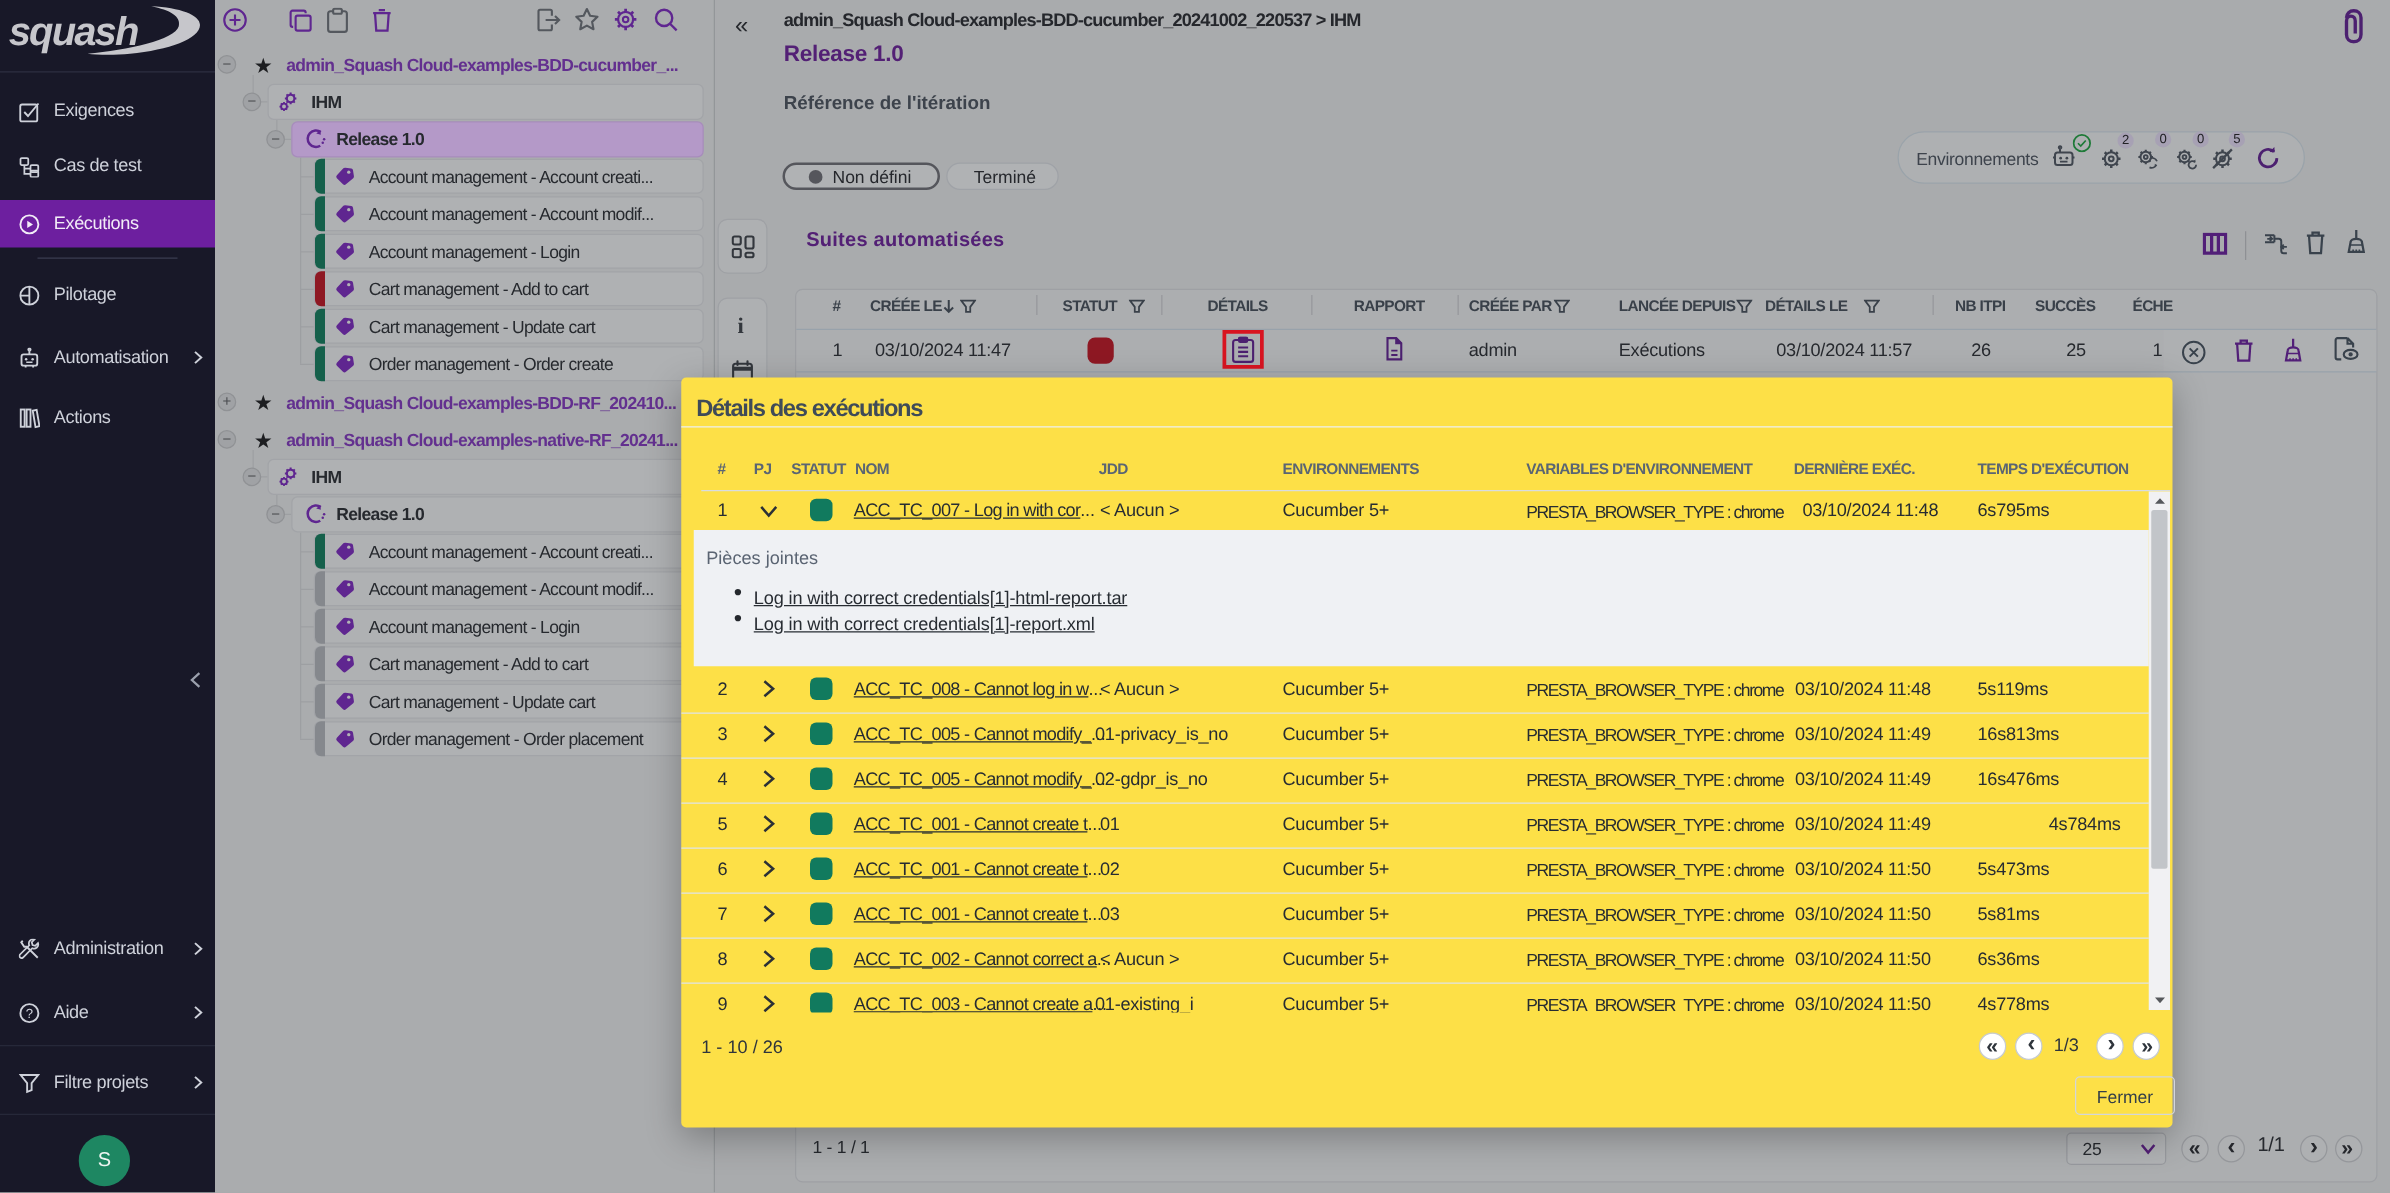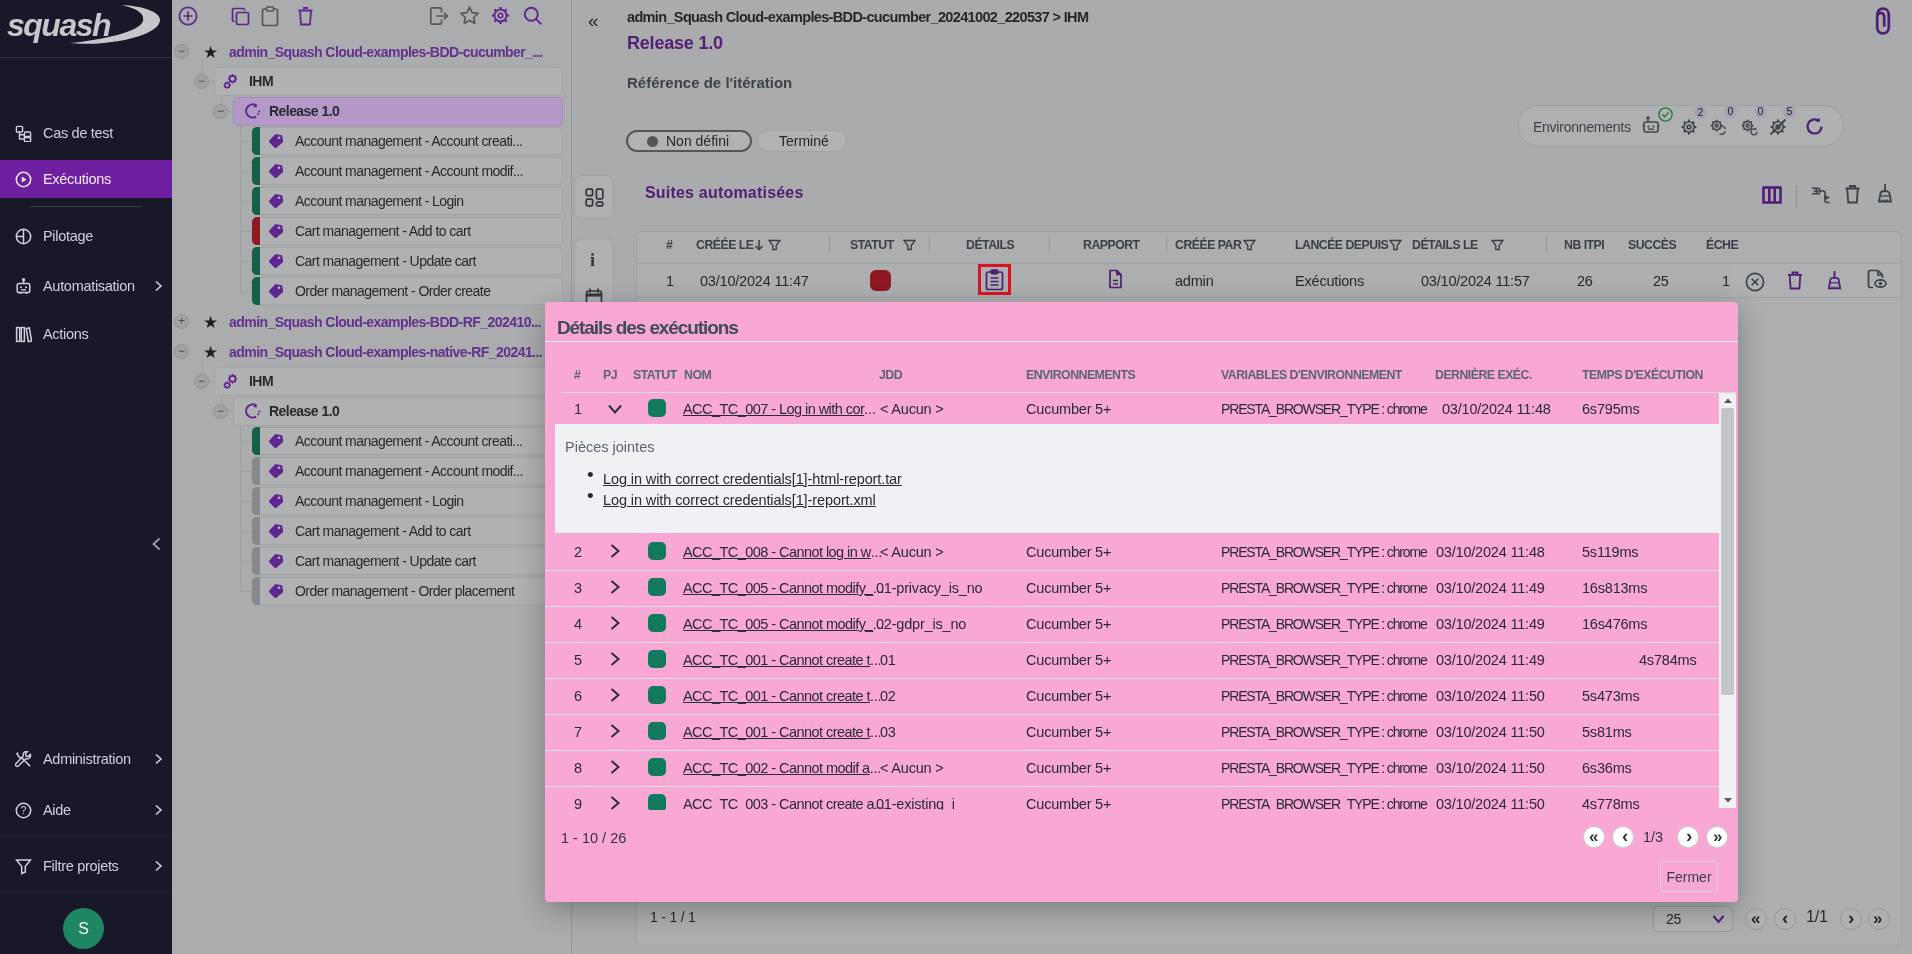--- a/index.html
+++ b/index.html
@@ -30,21 +30,21 @@
 .slate{color:#3d434c}
 .pur{color:#532075}
 
 #cont{position:absolute;left:636px;top:231px;width:1266px;height:715px;border:1px solid #9ea0a4;border-radius:6px;background:#acaeb0}
 .hdrtxt{position:absolute;font-size:12.3px;font-weight:bold;color:#394049;letter-spacing:-0.5px;white-space:nowrap}
 .coldiv{position:absolute;width:1px;height:16px;background:#95979b;top:236px}
 .rowtxt{position:absolute;font-size:14.5px;color:#26292e;white-space:nowrap;letter-spacing:-0.2px}
 
 .mbox{position:absolute;left:574px;width:40px;background:#aeb0b2;border:1px solid #9fa1a5;border-radius:8px}
 
-#modal{position:absolute;left:545px;top:302px;width:1193px;height:600px;background:#f9a8d4;border-radius:4px;box-shadow:0 8px 28px rgba(0,0,0,.28);z-index:10}
+#modal{position:absolute;left:545px;top:302px;width:1193px;height:600px;background:#fde047;border-radius:4px;box-shadow:0 8px 28px rgba(0,0,0,.28);z-index:10}
 .mhdr{position:absolute;font-size:12.3px;font-weight:bold;color:#5a6573;letter-spacing:-0.5px;white-space:nowrap}
 .mtxt{position:absolute;font-size:14.5px;color:#272c32;white-space:nowrap;letter-spacing:-0.2px}
 .mvar{letter-spacing:-1.15px!important;font-size:14px!important}
 .mlink{text-decoration:underline;letter-spacing:-0.55px}
 .malink{letter-spacing:-0.1px!important}
 .msq{position:absolute;width:18px;height:18px;border-radius:5px;background:#117a5e}
 .pgc{position:absolute;width:22px;height:22px;border-radius:50%;border:1px solid #c6cbd0;color:#30363d;text-align:center;background:#fff}
 
 #redbox{position:absolute;left:978px;top:264px;width:33px;height:31px;border:3px solid #d81420;z-index:6}
 svg{display:block}
@@ -517,20 +517,29 @@
 <div class="ttext" style="left:295px;top:583px">Order management - Order placement</div>
 </div>
 
 <div id="sidebar">
 <svg style="position:absolute;left:0px;top:0px" width="172" height="52" viewBox="0 0 172 52">
 <text x="7" y="36" font-family="Liberation Sans" font-style="italic" font-weight="bold" font-size="32" fill="#c6c6cb" letter-spacing="-1.5">squash</text>
 <path d="M121 5 C144 6 160 12 160 20 C160 31 135 40 104 43 C92 44.2 78 44 70 43 C102 40 140 32 143 21 C145 13 136 8 121 5 Z" fill="#c6c6cb"></path>
 </svg>
 <div class="sbdiv" style="top:57px"></div>
 
+<div class="sbitem" style="top:67px">
+<svg class="ic" viewBox="0 0 17 17">
+          <g fill="none" stroke="#ced1da" stroke-width="1.5">
+            <rect x="1.2" y="2.6" width="13.6" height="13.6" rx="1.5"></rect>
+            <path d="M4.4 8.6 L7.4 11.8 L15.8 1.8"></path>
+          </g>
+        </svg>
+<span class="tx">Exigences</span>
+      </div>
 
 <div class="sbitem" style="top:111px">
 <svg class="ic" viewBox="0 0 17 17">
           <g fill="none" stroke="#ced1da" stroke-width="1.4">
             <rect x="1.4" y="1.4" width="6.2" height="5.6" rx="1"></rect>
             <path d="M4.5 7 V14 H9.4 M4.5 9.8 H9.4"></path>
             <rect x="9.4" y="7" width="6.2" height="5.6" rx="1"></rect>
             <rect x="9.4" y="11.4" width="6.2" height="5.3" rx="1"></rect>
           </g>
         </svg>
@@ -736,21 +745,21 @@
   <div class="mtxt mvar" style="left:676px;top:331px">PRESTA_BROWSER_TYPE : chrome</div>
   <div class="mtxt" style="left:891px;top:331px">03/10/2024 11:50</div>
   <div class="mtxt" style="left:1037px;top:331px">5s81ms</div>
   <div class="abs" style="left:0;top:357px;width:1174px;height:1px;background:#dfe3e7"></div>
 
   <div class="mtxt" style="left:29px;top:367px">8</div>
   <svg class="abs" style="left:63px;top:366px" width="14" height="16" viewBox="0 0 14 16">
           <path d="M3.5 2 L10.5 8 L3.5 14" fill="none" stroke="#2b3036" stroke-width="2"></path>
         </svg>
   <div class="msq" style="left:103px;top:365px"></div>
-  <div class="mtxt" style="left:138px;top:367px"><span class="mlink">ACC_TC_002 - Cannot modif a</span>​...</div>
+  <div class="mtxt" style="left:138px;top:367px"><span class="mlink">ACC_TC_002 - Cannot correct a</span>​...</div>
   <div class="mtxt" style="left:335px;top:367px">&lt; Aucun &gt;</div>
   <div class="mtxt" style="left:481px;top:367px">Cucumber 5+</div>
   <div class="mtxt mvar" style="left:676px;top:367px">PRESTA_BROWSER_TYPE : chrome</div>
   <div class="mtxt" style="left:891px;top:367px">03/10/2024 11:50</div>
   <div class="mtxt" style="left:1037px;top:367px">6s36ms</div>
   <div class="abs" style="left:0;top:393px;width:1174px;height:1px;background:#dfe3e7"></div>
 
   <div class="mtxt" style="left:29px;top:403px">9</div>
   <svg class="abs" style="left:63px;top:402px" width="14" height="16" viewBox="0 0 14 16">
           <path d="M3.5 2 L10.5 8 L3.5 14" fill="none" stroke="#2b3036" stroke-width="2"></path>
@@ -776,18 +785,18 @@
 <div class="abs" style="left:16px;top:528px;font-size:14.5px;color:#2f353c">1 - 10 / 26</div>
 <div class="pgc" style="left:1038px;top:524px"></div>
 <div class="pgc" style="left:1067px;top:524px"></div>
 <div class="abs" style="left:1098px;top:527px;font-size:14.5px;color:#2f353c">1/3</div>
 <div class="pgc" style="left:1132px;top:524px"></div>
 <div class="pgc" style="left:1161px;top:524px"></div>
 <div class="abs" style="left:1044px;top:525px;font-size:17px;font-weight:bold;color:#2f353c">«</div>
 <div class="abs" style="left:1077px;top:523px;font-size:19px;font-weight:bold;color:#2f353c">‹</div>
 <div class="abs" style="left:1141px;top:523px;font-size:19px;font-weight:bold;color:#2f353c">›</div>
 <div class="abs" style="left:1168px;top:525px;font-size:17px;font-weight:bold;color:#2f353c">»</div>
-<div class="abs" style="left:1115px;top:559px;width:58px;height:31px;border:1px solid #d3d6da;border-radius:4px;text-align:center;line-height:30px;font-size:14px;color:#333e48">Fermer</div>
+<div class="abs" style="left:1115px;top:559px;width:80px;height:31px;border:1px solid #d3d6da;border-radius:4px;text-align:center;line-height:30px;font-size:14px;color:#333e48">Fermer</div>
 </div>
 
 <div id="redbox"></div>
 
 </div>
 
 </body></html>

